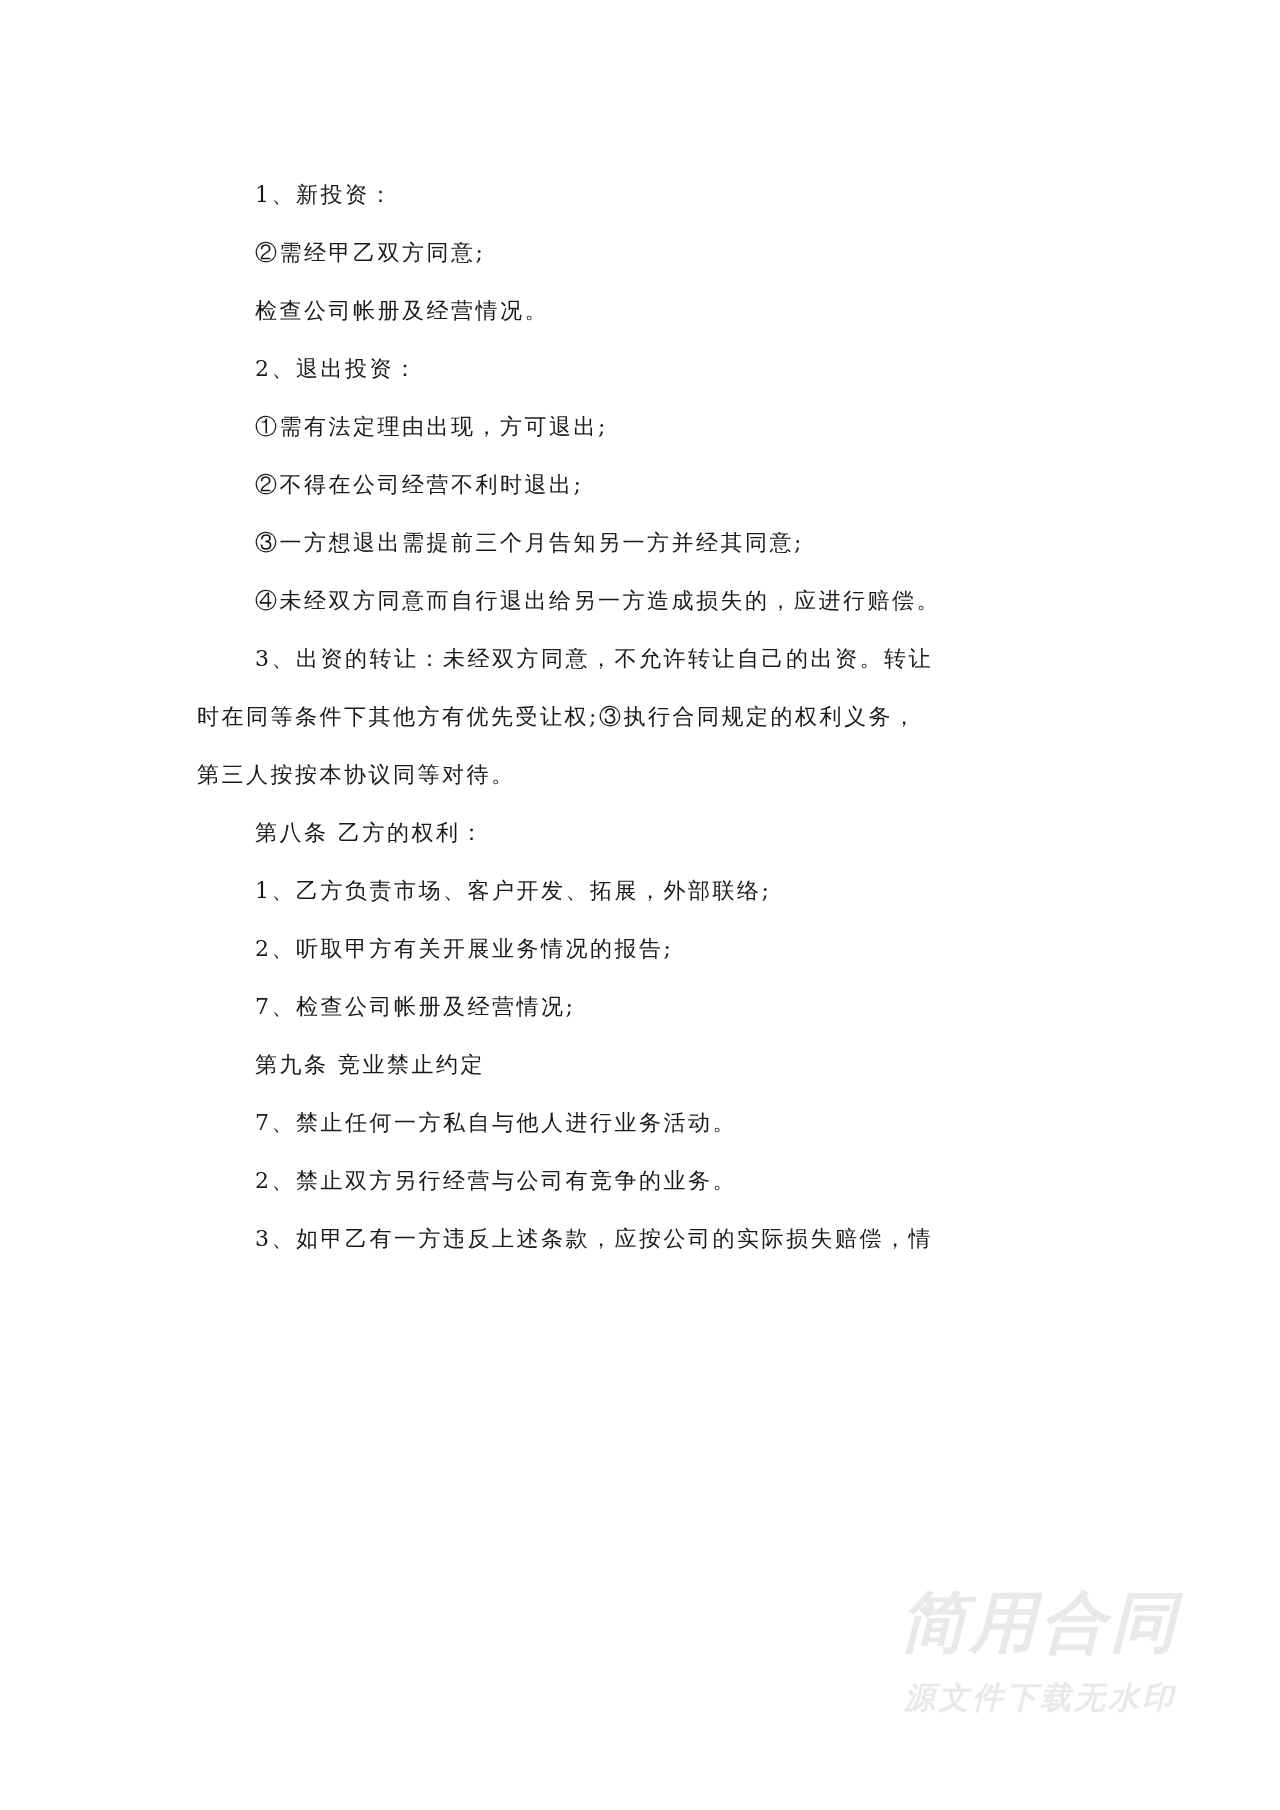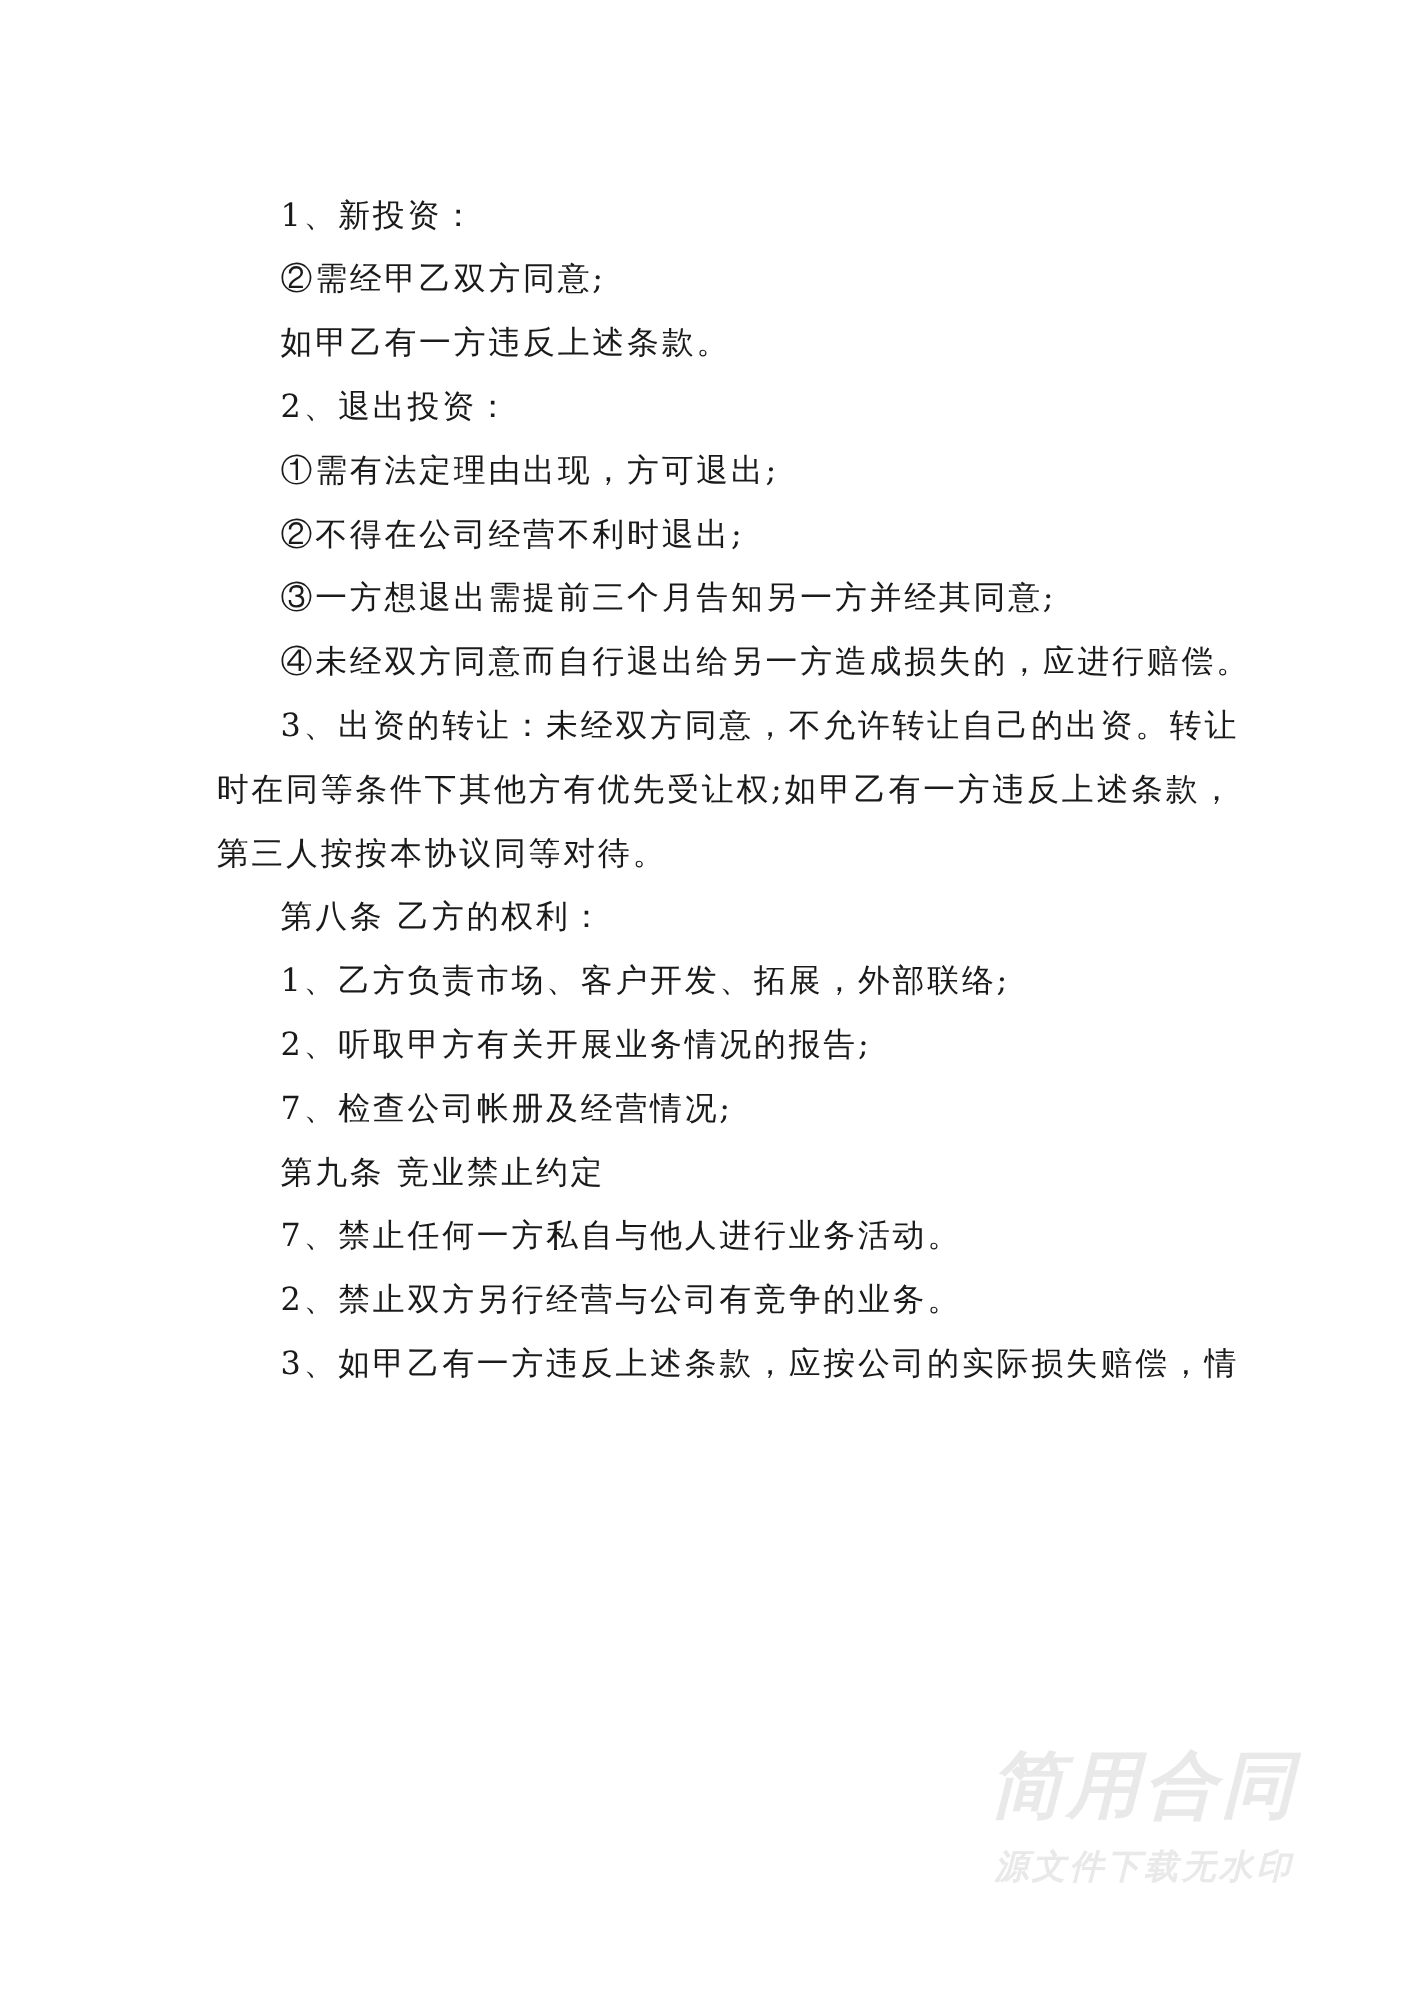--- a/index.html
+++ b/index.html
@@ -15,21 +15,21 @@
     font-family: "DejaVu Serif", "Liberation Serif", serif;
     color: #1a1a1a;
   }
   .page {
     position: absolute;
     left: 197px;
     top: 166px;
     width: 900px;
   }
   .line {
-    font-size: 29px;
+    font-size: 22px;
     line-height: 58px;
     height: 58px;
     white-space: nowrap;
     letter-spacing: 2.5px;
   }
   .indent {
     padding-left: 58px;
   }
   .watermark {
     position: absolute;
@@ -54,28 +54,28 @@
     letter-spacing: 3px;
     margin-top: 14px;
   }
 </style>
 </head>
 <body>
 
 <div class="page">
   <div class="line indent">1、新投资：</div>
   <div class="line indent">②需经甲乙双方同意;</div>
-  <div class="line indent">如甲乙有一方违反上述条款。</div>
+  <div class="line indent">检查公司帐册及经营情况。</div>
   <div class="line indent">2、退出投资：</div>
   <div class="line indent">①需有法定理由出现，方可退出;</div>
   <div class="line indent">②不得在公司经营不利时退出;</div>
   <div class="line indent">③一方想退出需提前三个月告知另一方并经其同意;</div>
   <div class="line indent">④未经双方同意而自行退出给另一方造成损失的，应进行赔偿。</div>
   <div class="line indent">3、出资的转让：未经双方同意，不允许转让自己的出资。转让</div>
-  <div class="line">时在同等条件下其他方有优先受让权;如甲乙有一方违反上述条款，</div>
+  <div class="line">时在同等条件下其他方有优先受让权;③执行合同规定的权利义务，</div>
   <div class="line">第三人按按本协议同等对待。</div>
   <div class="line indent">第八条 乙方的权利：</div>
   <div class="line indent">1、乙方负责市场、客户开发、拓展，外部联络;</div>
   <div class="line indent">2、听取甲方有关开展业务情况的报告;</div>
   <div class="line indent">7、检查公司帐册及经营情况;</div>
   <div class="line indent">第九条 竞业禁止约定</div>
   <div class="line indent">7、禁止任何一方私自与他人进行业务活动。</div>
   <div class="line indent">2、禁止双方另行经营与公司有竞争的业务。</div>
   <div class="line indent">3、如甲乙有一方违反上述条款，应按公司的实际损失赔偿，情</div>
 </div>

